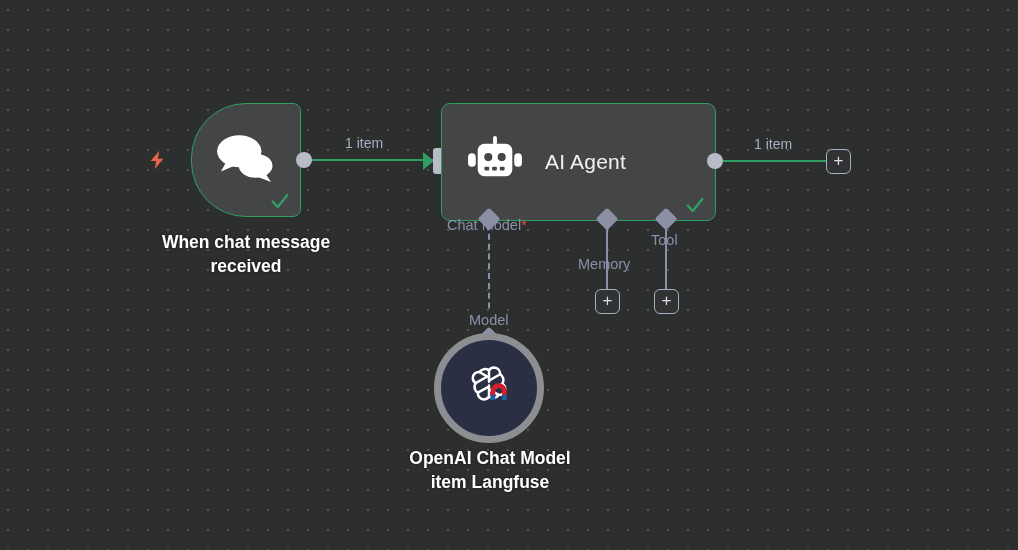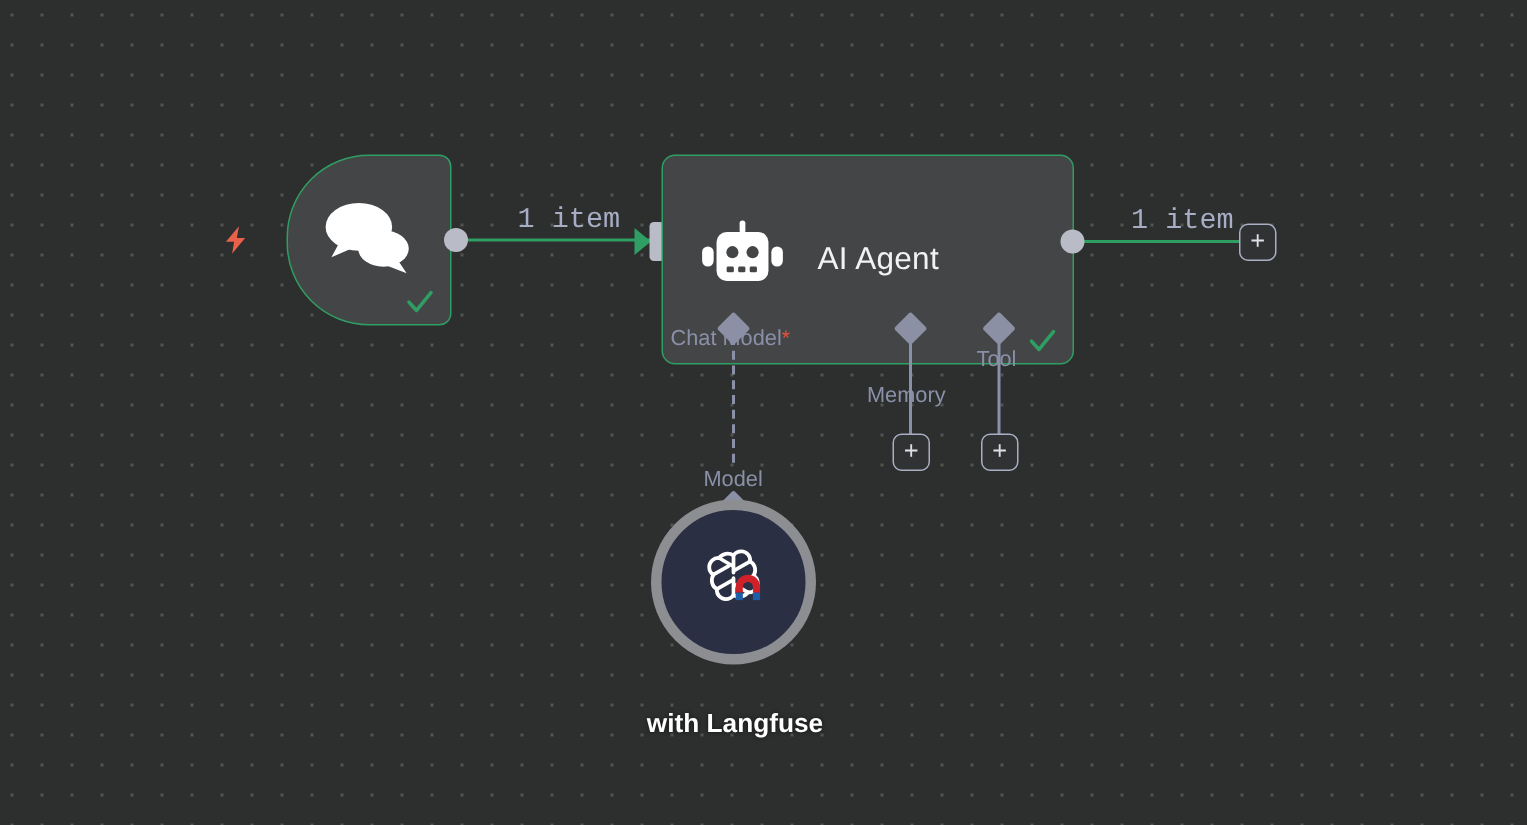--- a/index.html
+++ b/index.html
@@ -38,21 +38,21 @@
     border-radius: 55px 8px 8px 55px;
     display: flex;
     align-items: center;
     justify-content: center;
   }
 
   .agent-node {
     left: 441px;
     top: 103px;
     width: 275px;
-    height: 140px;
+    height: 118px;
     border-radius: 9px;
     display: flex;
     align-items: center;
     padding-left: 24px;
   }
 
   .agent-title {
     color: #f2f2f3;
     font-size: 21px;
     margin-left: 21px;
@@ -113,23 +113,22 @@
     left: 423px; top: 152px;
     width: 0; height: 0;
     border-top: 9px solid transparent;
     border-bottom: 9px solid transparent;
     border-left: 11px solid #2f9e62;
   }
 
   .item-label {
     position: absolute;
     color: #a7adc4;
-    font-size: 19px;
+    font-size: 14px;
     white-space: nowrap;
-    font-family: Liberation Mono, monospace;
   }
   #item-label-1 { left: 345px; top: 135px; }
   #item-label-2 { left: 754px; top: 136px; }
 
   
   .plus-btn {
     position: absolute;
     width: 25px; height: 25px;
     box-sizing: border-box;
     border: 1.8px solid #a9aec2;
@@ -232,20 +231,21 @@
         <ellipse cx="25" cy="21" rx="23" ry="16.5" class="icon-white"></ellipse>
         <path d="M12 31 L6 42 L20 36 Z" class="icon-white"></path>
         <ellipse cx="42" cy="36" rx="17.5" ry="12.5" class="icon-white"></ellipse>
         <path d="M52 44 L58 53 L45 48 Z" class="icon-white"></path>
       </svg>
     </span>
     <svg class="node-check" viewBox="0 0 24 24">
       <path d="M4 12.5 L9.5 18.5 L20 5.5" fill="none" stroke="#2f9e62" stroke-width="2.6" stroke-linecap="round" stroke-linejoin="round"></path>
     </svg>
   </div>
+  <div class="node-caption" id="trigger-caption">When chat message received</div>
   <div class="out-dot" id="trigger-out"></div>
 
   <div class="in-port"></div>
   <div class="node agent-node">
     <span>
       <svg viewBox="0 0 60 52" width="58" height="50">
         <rect x="28" y="1" width="4" height="9" rx="2" class="icon-white"></rect>
         <rect x="12" y="9" width="36" height="34" rx="7" class="icon-white"></rect>
         <rect x="2" y="19" width="8" height="14" rx="4" class="icon-white"></rect>
         <rect x="50" y="19" width="8" height="14" rx="4" class="icon-white"></rect>
@@ -303,17 +303,17 @@
         </g>
         <g>
           <path d="M25.5 29.5 a8.5 8.5 0 0 1 17 0 l0 4 l-5 0 l0 -4 a3.5 3.5 0 0 0 -7 0 l0 4 l-5 0 Z" fill="#d0202a"></path>
           <rect x="25.5" y="33.5" width="5" height="5.2" fill="#1e5ea8"></rect>
           <rect x="37.5" y="33.5" width="5" height="5.2" fill="#1e5ea8"></rect>
         </g>
       </svg>
     </span>
   </div>
   <div class="node-caption" id="openai-caption">
-    <br>
-    <span>with Langfuse</span>
+    <span>OpenAI Chat Model</span><br>
+    <span>item Langfuse</span>
   </div>
 
 </div>
 
 </body></html>

